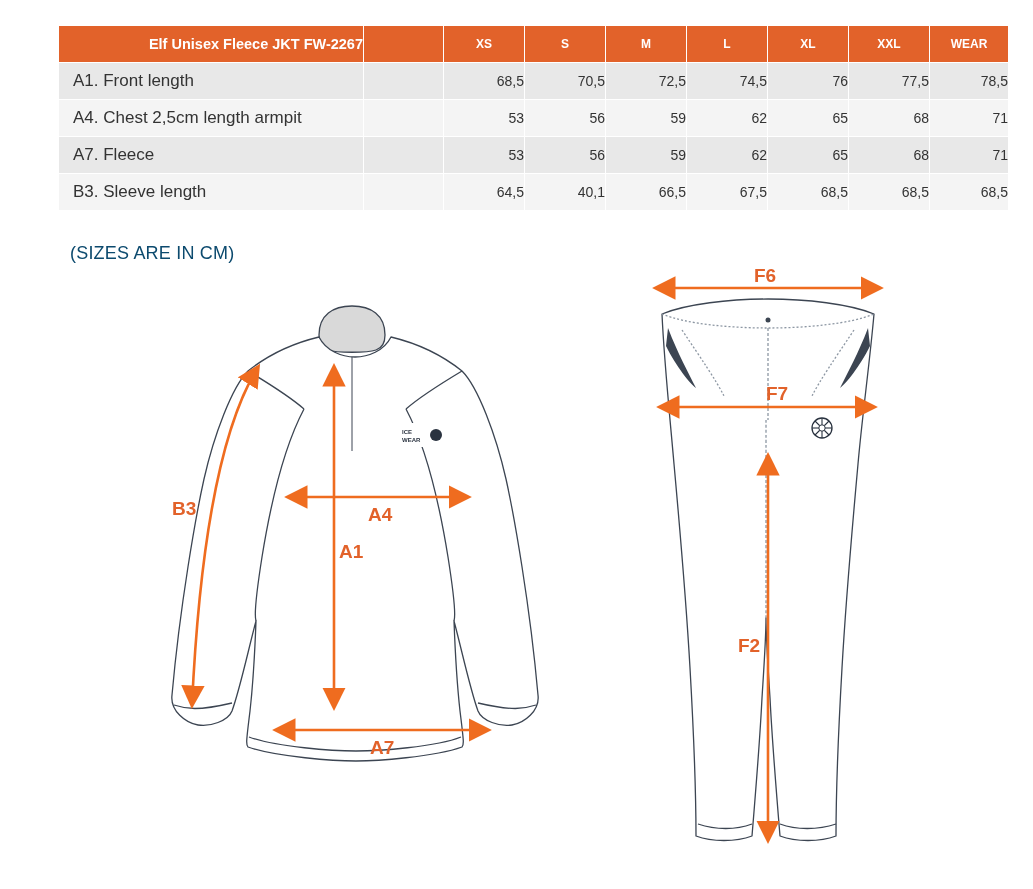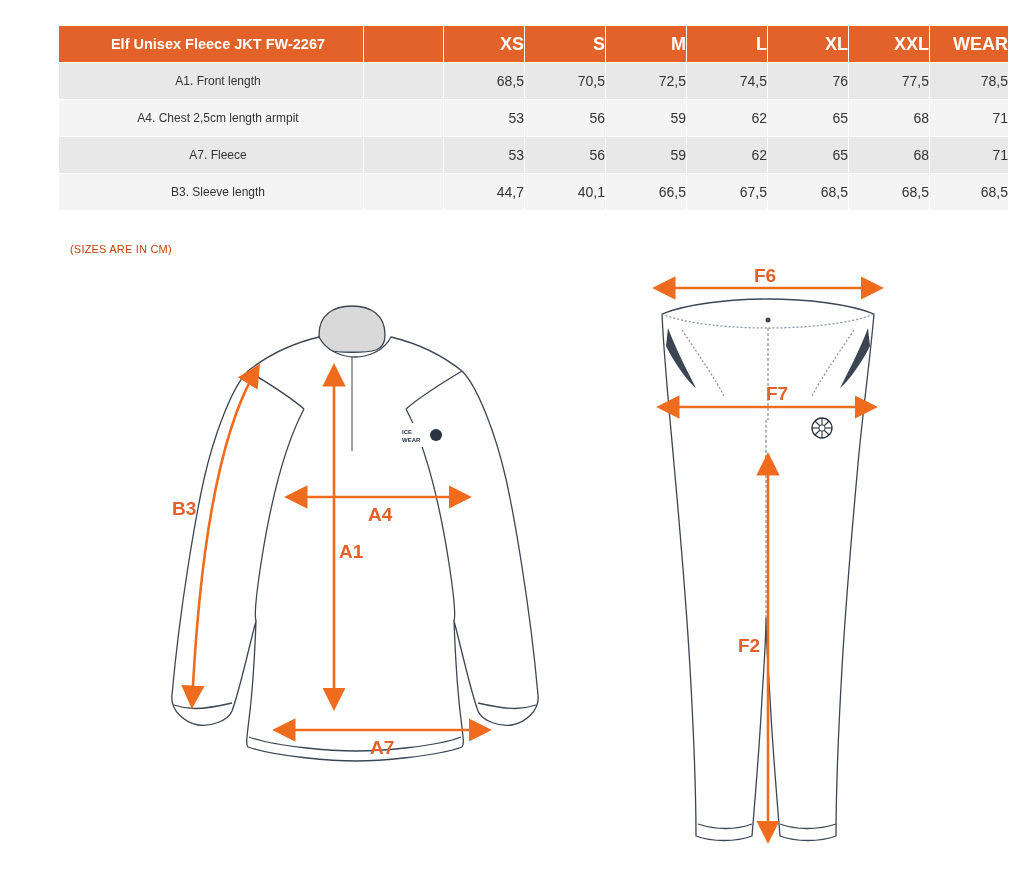--- a/index.html
+++ b/index.html
@@ -29,52 +29,52 @@
   table.size-table td, table.size-table th {
     border: 1px solid #ffffff;
     padding: 0;
     height: 37px;
     vertical-align: middle;
   }
   
   .hdr td, .hdr th {
     background: #e2622a;
     color: #ffffff;
-    font-size: 18px;
+    font-size: 12px;
     font-weight: bold;
+    text-align: center;
+    height: 49px;
+  }
+  .hdr .title-cell {
     text-align: right;
-    height: 49px;
-  }
-  .hdr .title-cell {
-    text-align: center;
     padding-left: 14px;
     font-size: 14.5px;
   }
   .hdr .spacer-cell { background: #e2622a; }
 
   
   .row td {
     font-size: 14px;
     text-align: right;
     color: #333333;
   }
   .row .label-cell {
-    text-align: center;
+    text-align: left;
     padding-left: 14px;
-    font-size: 12px;
+    font-size: 17px;
   }
   .row.odd td { background: #e8e8e8; }
   .row.even td { background: #f4f4f4; }
 
   .note {
     position: absolute;
     left: 70px;
     top: 243px;
-    color: #c2410c;
-    font-size: 11px;
+    color: #0c4a6e;
+    font-size: 18px;
     letter-spacing: .2px;
   }
 
   
   .figure {
     position: absolute;
     text-align: right;
   }
   #jacket-figure { left: 136px; top: 275px; }
   #pants-figure  { left: 620px; top: 268px; }
@@ -151,21 +151,21 @@
         <td>56</td>
         <td>59</td>
         <td>62</td>
         <td>65</td>
         <td>68</td>
         <td>71</td>
       </tr>
       <tr class="row even">
         <td class="label-cell">B3. Sleeve length</td>
         <td></td>
-        <td>44,7</td>
+        <td>64,5</td>
         <td>40,1</td>
         <td>66,5</td>
         <td>67,5</td>
         <td>68,5</td>
         <td>68,5</td>
         <td>68,5</td>
       </tr>
     </tbody>
   </table>
 </div>

